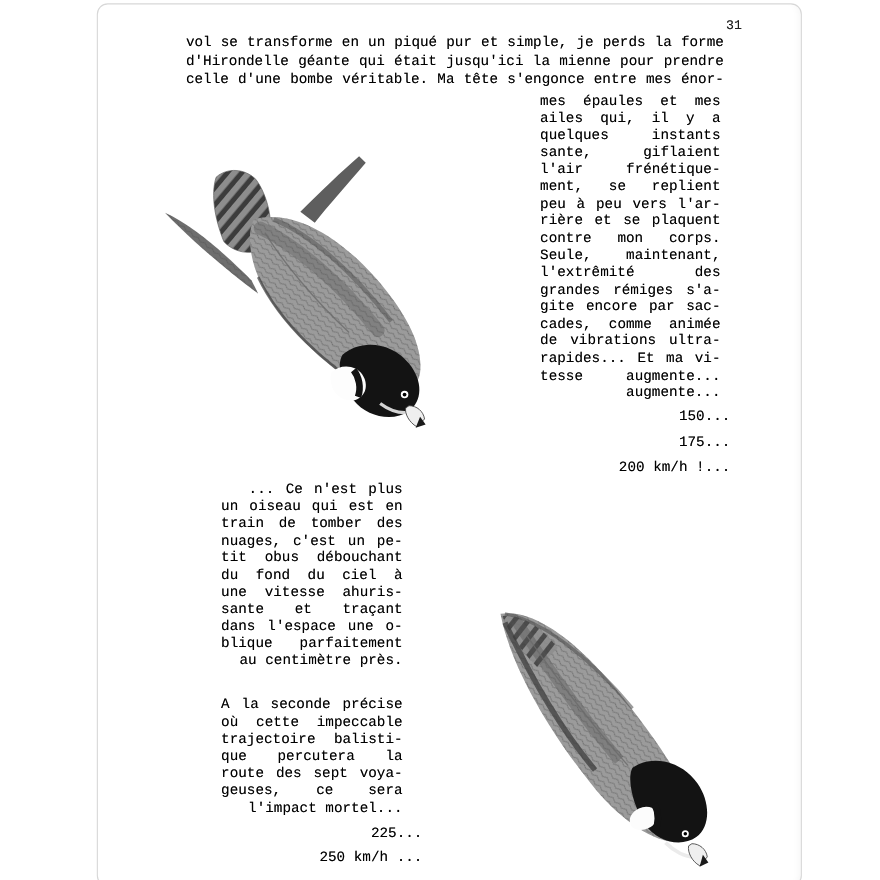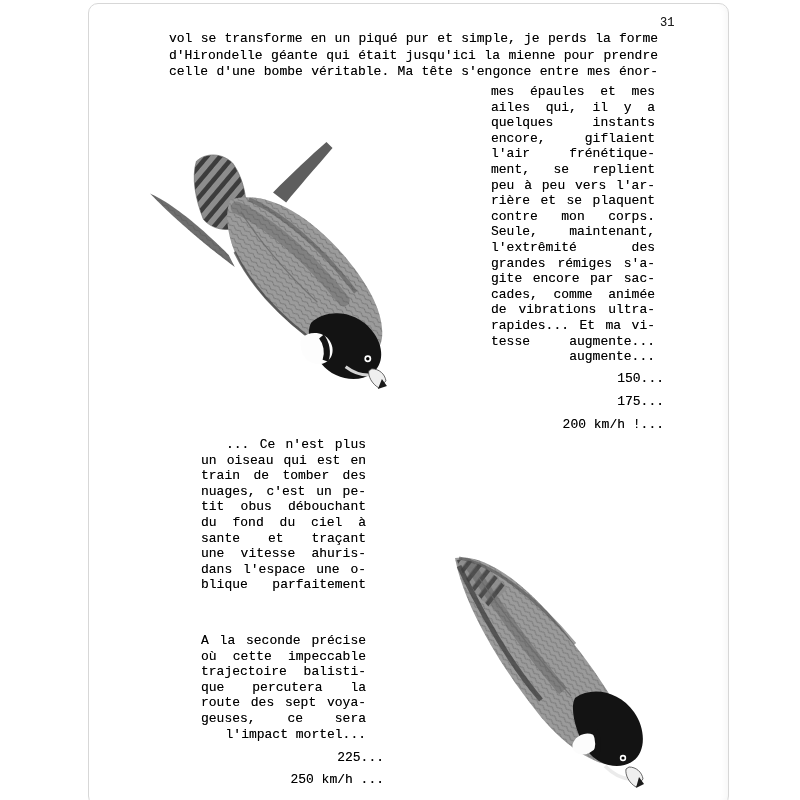--- a/index.html
+++ b/index.html
@@ -59,21 +59,21 @@
       <div class="tl just">vol se transforme en un piqué pur et simple, je perds la forme</div>
       <div class="tl just">d'Hirondelle géante qui était jusqu'ici la mienne pour prendre</div>
       <div class="tl just">celle d'une bombe véritable. Ma tête s'engonce entre mes énor-</div>
     </div>
 
   <div class="txt pos-rcol">
     <div>
         <div class="tl just">mes épaules et mes</div>
         <div class="tl just">ailes qui, il y a</div>
         <div class="tl just">quelques instants</div>
-        <div class="tl just">encore, giflaient</div>
+        <div class="tl just">sante, giflaient</div>
         <div class="tl just">l'air frénétique-</div>
         <div class="tl just">ment, se replient</div>
         <div class="tl just">peu à peu vers l'ar-</div>
         <div class="tl just">rière et se plaquent</div>
         <div class="tl just">contre mon corps.</div>
         <div class="tl just">Seule, maintenant,</div>
         <div class="tl just">l'extrêmité des</div>
         <div class="tl just">grandes rémiges s'a-</div>
         <div class="tl just">gite encore par sac-</div>
         <div class="tl just">cades, comme animée</div>
@@ -91,25 +91,26 @@
     </div>
 
   <div class="txt p1 pos-lcol1">
     <div>
         <div class="tl just">... Ce n'est plus</div>
         <div class="tl just">un oiseau qui est en</div>
         <div class="tl just">train de tomber des</div>
         <div class="tl just">nuages, c'est un pe-</div>
         <div class="tl just">tit obus débouchant</div>
         <div class="tl just">du fond du ciel à</div>
+        <div class="tl just">une vitesse ahuris-</div>
         <div class="tl just">sante et traçant</div>
-        <div class="tl just">une vitesse ahuris-</div>
         <div class="tl just">dans l'espace une o-</div>
         <div class="tl just">blique parfaitement</div>
       </div>
+    <div class="tl plain">au centimètre près.</div>
   </div>
 
   <div class="txt pos-lcol2">
     <div>
         <div class="tl just">A la seconde précise</div>
         <div class="tl just">où cette impeccable</div>
         <div class="tl just">trajectoire balisti-</div>
         <div class="tl just">que percutera la</div>
         <div class="tl just">route des sept voya-</div>
         <div class="tl just">geuses, ce sera</div>

